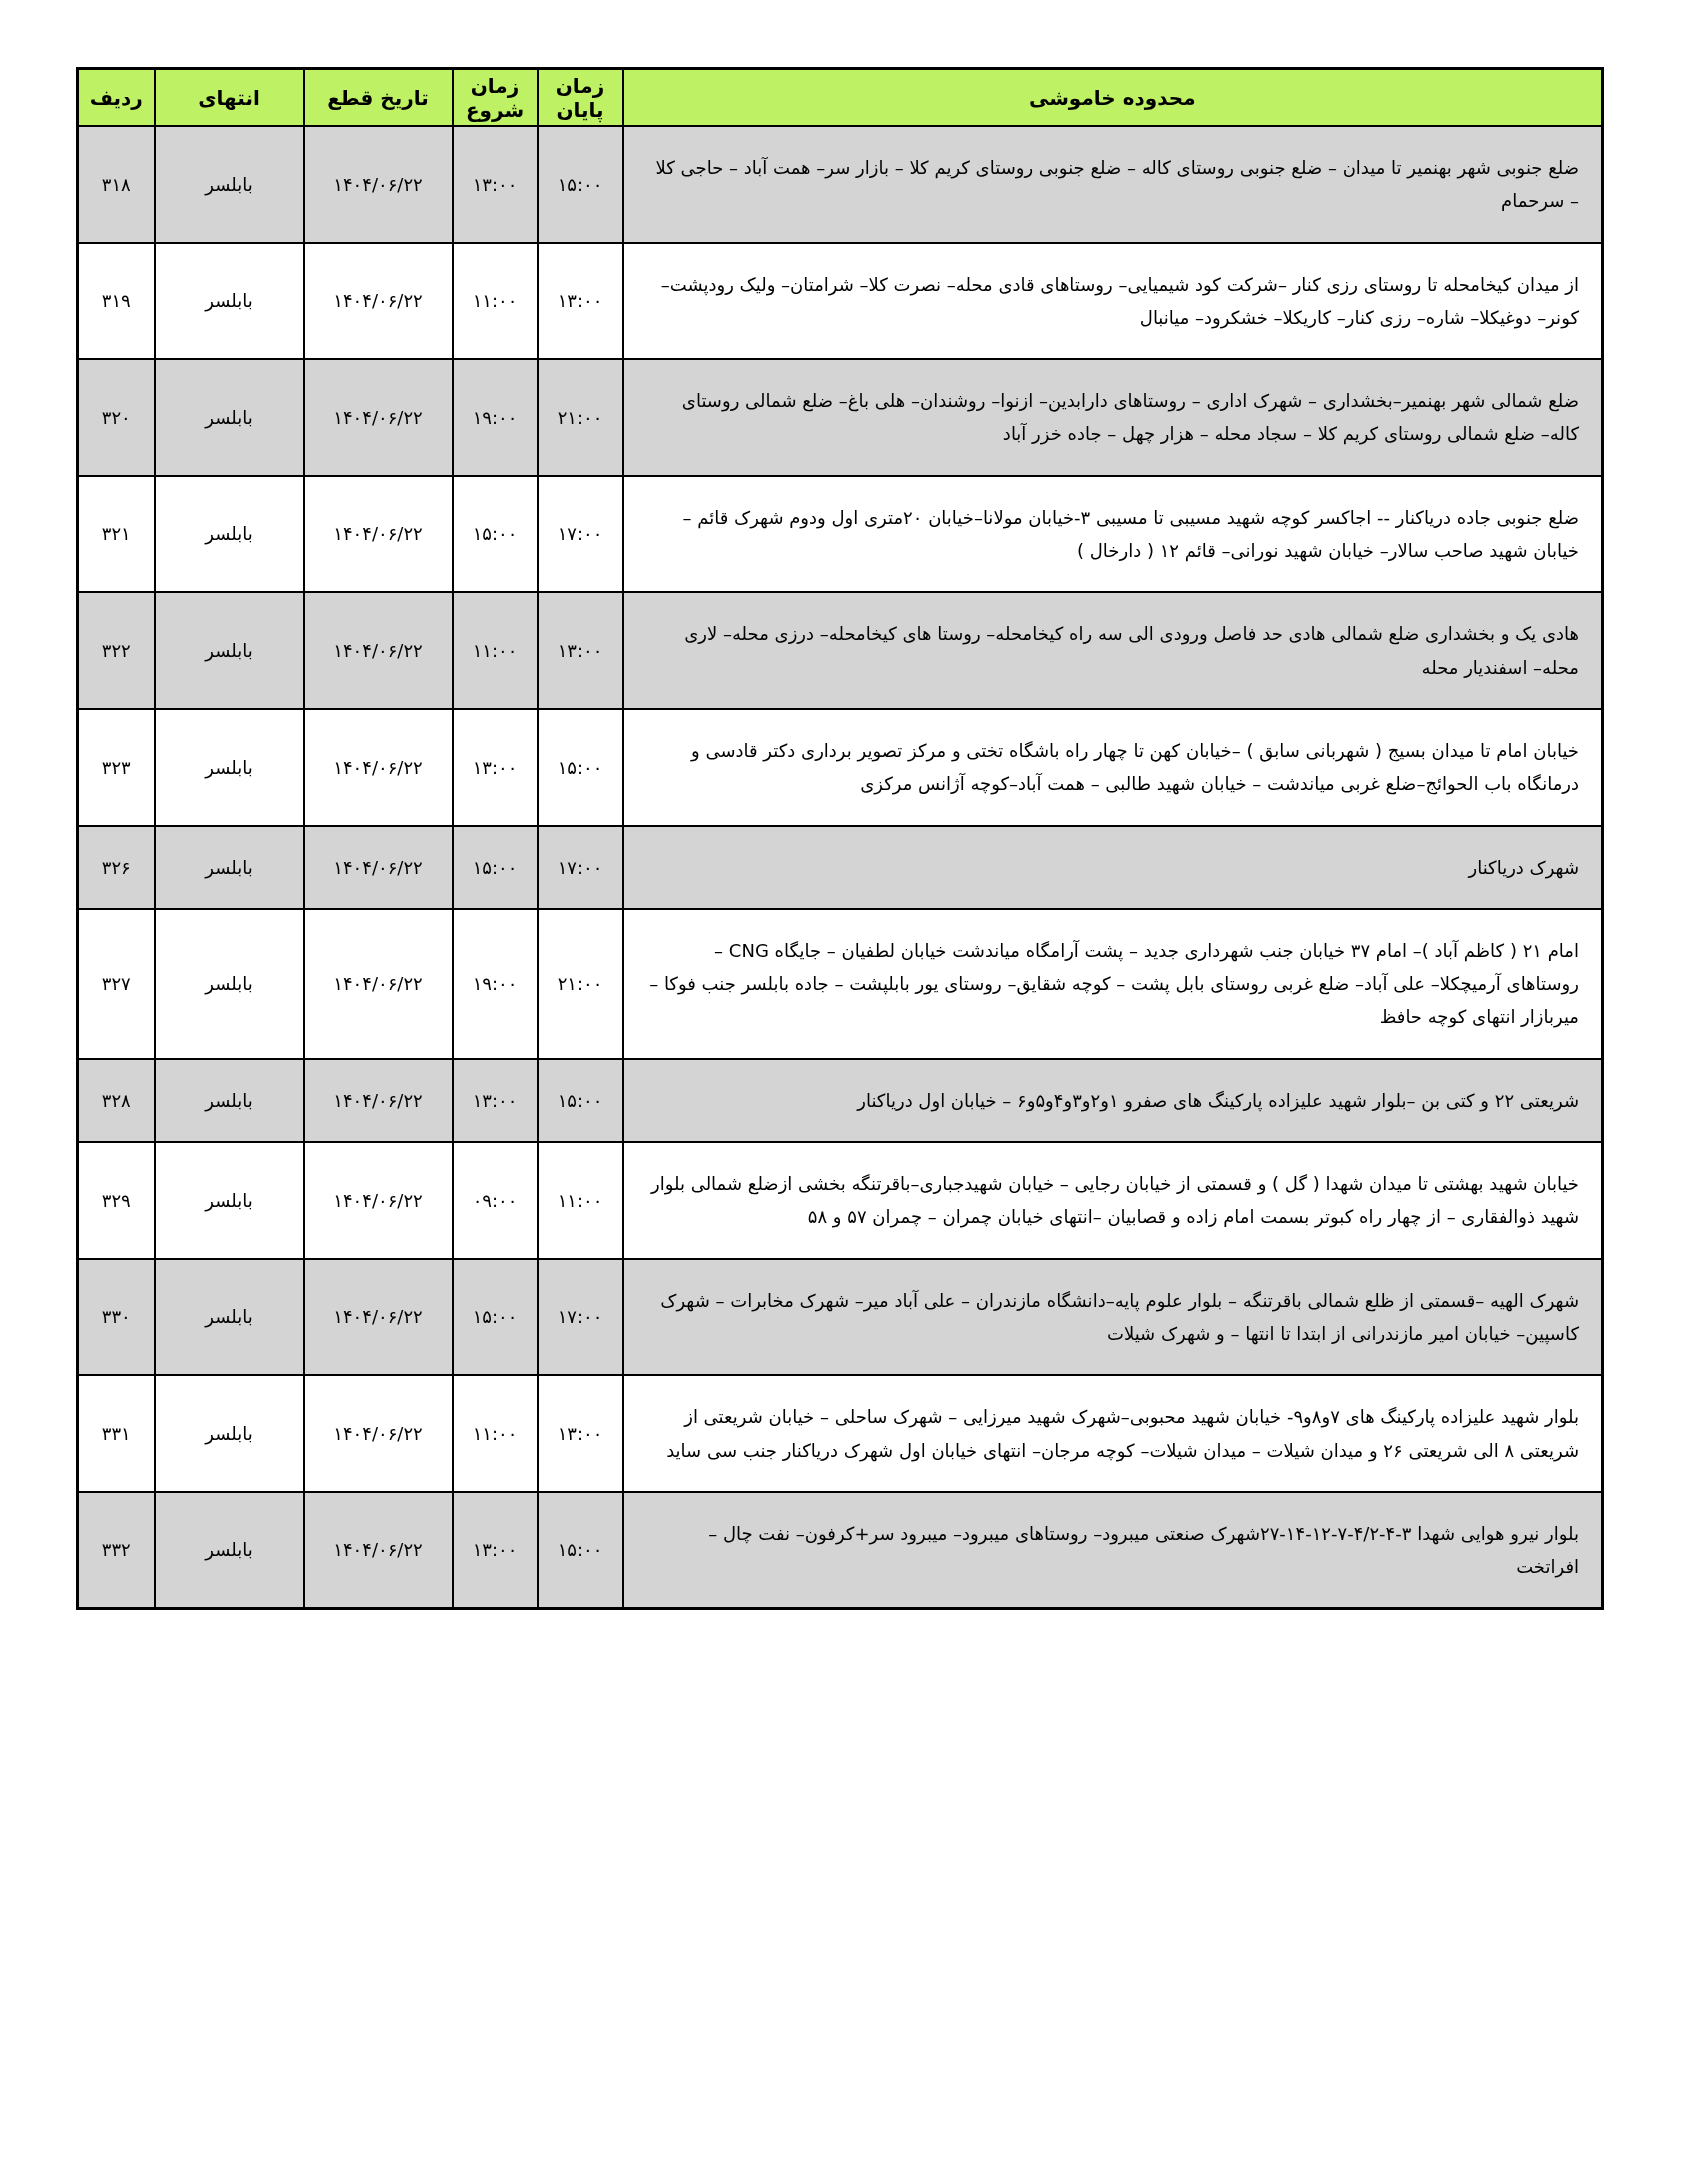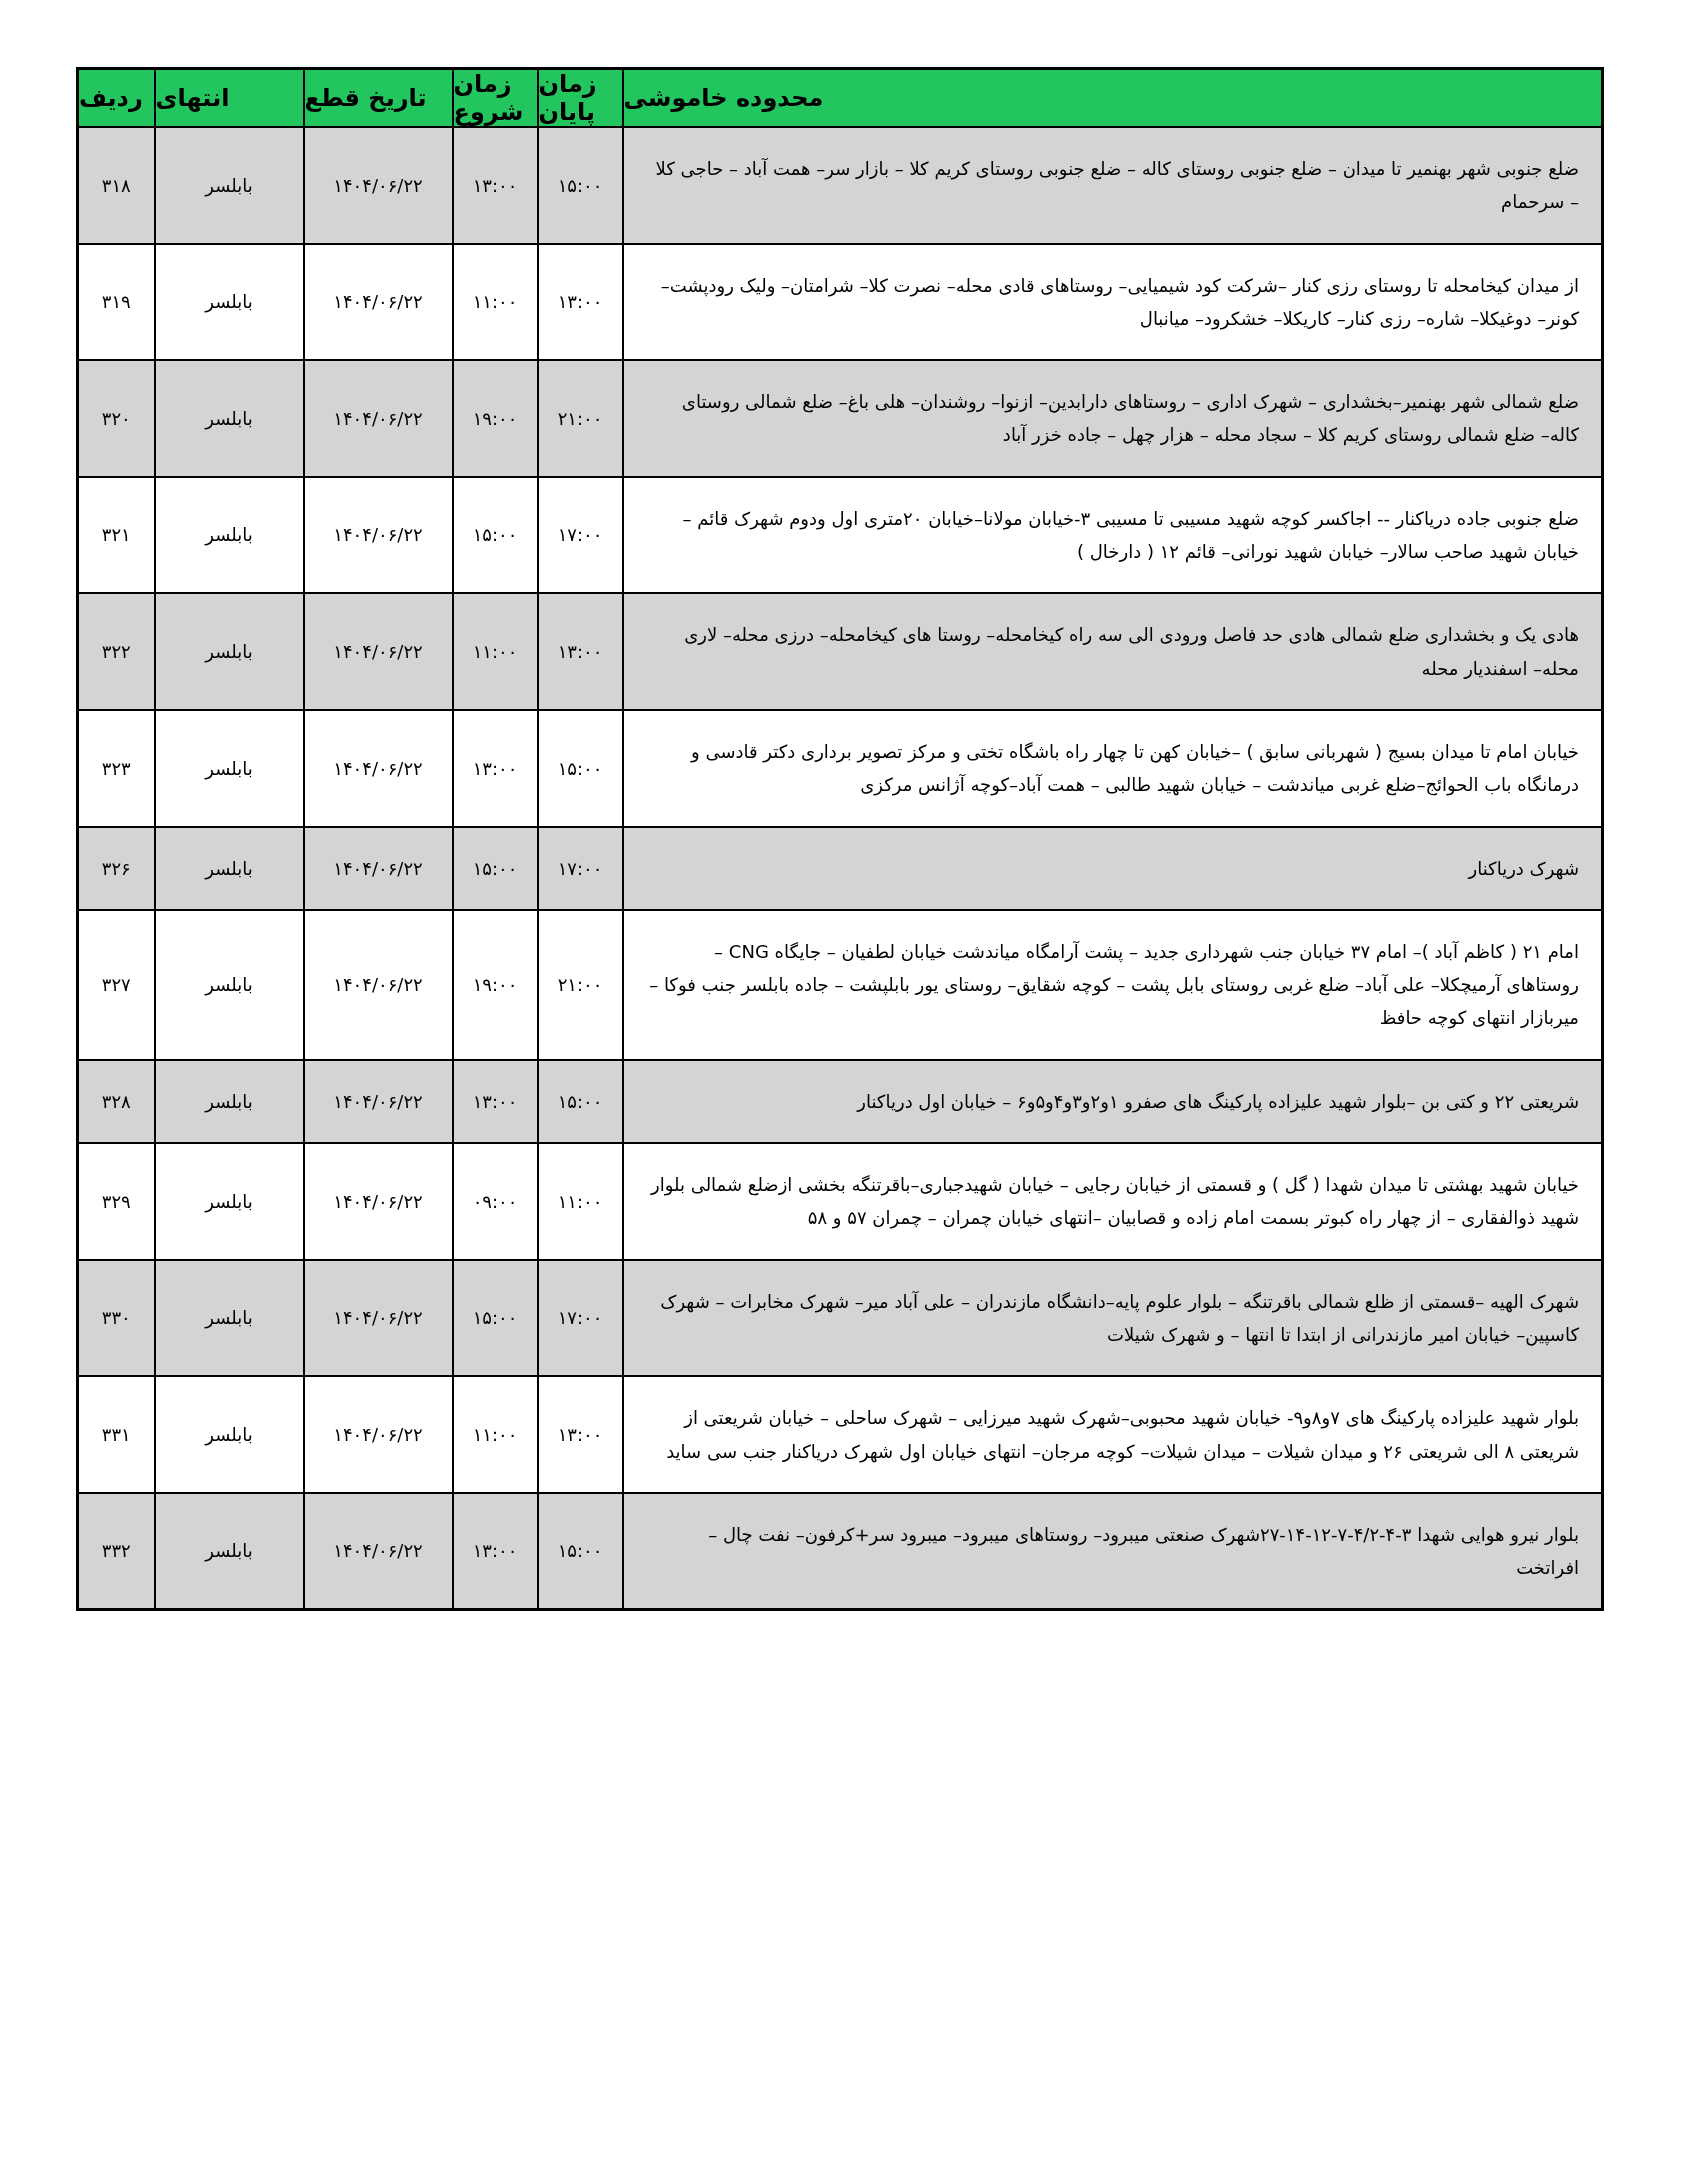--- a/index.html
+++ b/index.html
@@ -33,25 +33,25 @@
     height: 91px;
     text-align: center;
     vertical-align: middle;
     font-size: 28px;
     font-weight: bold;
     color: #d40000;
     letter-spacing: 0px;
     padding: 6px 10px;
   }
   thead th {
-    background: #22c55e;
+    background: #bef264;
     height: 55px;
-    font-size: 24px;
+    font-size: 20px;
     font-weight: bold;
-    text-align: left;
+    text-align: center;
     vertical-align: middle;
     color: #000;
   }
   tbody td {
     font-size: 18px;
     color: #000;
     text-align: center;
     vertical-align: middle;
     padding: 14px 10px;
     line-height: 1.85;

